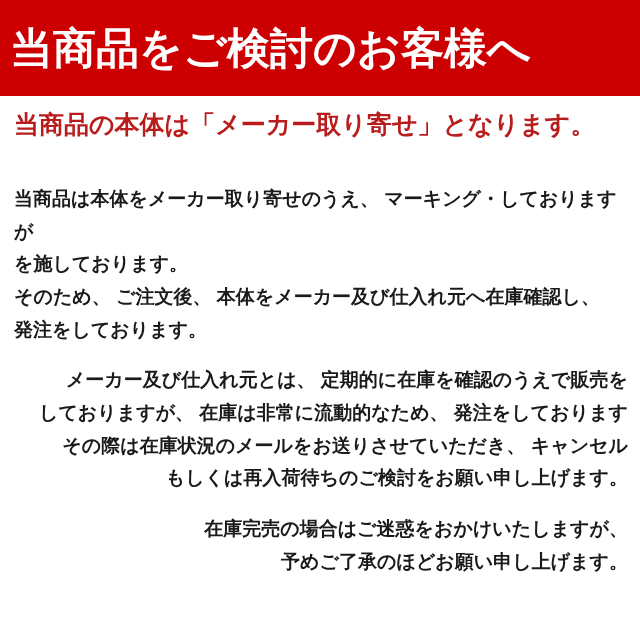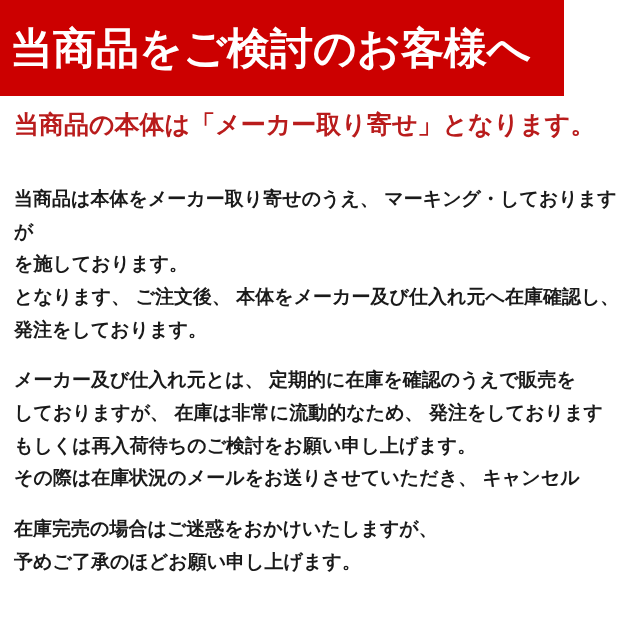--- a/index.html
+++ b/index.html
@@ -19,21 +19,21 @@
     height: 640px;
     box-sizing: border-box;
     background: #ffffff;
   }
 
   
   .banner {
     position: absolute;
     top: 0;
     left: 0;
-    width: 564px;
+    width: 640px;
     height: 96px;
     background: #cc0000;
     display: flex;
     align-items: center;
     justify-content: flex-start;
     box-sizing: border-box;
     padding-left: 10px;
   }
   .banner-text {
     color: #ffffff;
@@ -66,20 +66,21 @@
   }
   .para {
     color: #1a1a1a;
     font-size: 19px;
     line-height: 1.72;
     font-weight: bold;
     margin: 0 0 0 0;
   }
   .para.gap {
     margin-top: 18px;
+    text-align: right;
   }
   .para span.line {
     display: block;
   }
 </style>
 </head>
 <body>
 
 <div class="page">
 
@@ -87,29 +88,29 @@
     <div class="banner-text">当商品をご検討のお客様へ</div>
   </div>
 
   <div class="subhead">当商品の本体は「メーカー取り寄せ」となります。</div>
 
   <div class="body-wrap">
 
     <p class="para">
       <span class="line">当商品は本体をメーカー取り寄せのうえ、 マーキング・しておりますが</span>
       <span class="line">を施しております。</span>
-      <span class="line">となります、 ご注文後、 本体をメーカー及び仕入れ元へ在庫確認し、</span>
+      <span class="line">そのため、 ご注文後、 本体をメーカー及び仕入れ元へ在庫確認し、</span>
       <span class="line">発注をしております。</span>
     </p>
 
     <p class="para gap">
       <span class="line">メーカー及び仕入れ元とは、 定期的に在庫を確認のうえで販売を</span>
       <span class="line">しておりますが、 在庫は非常に流動的なため、 発注をしております</span>
+      <span class="line">その際は在庫状況のメールをお送りさせていただき、 キャンセル</span>
       <span class="line">もしくは再入荷待ちのご検討をお願い申し上げます。</span>
-      <span class="line">その際は在庫状況のメールをお送りさせていただき、 キャンセル</span>
     </p>
 
     <p class="para gap">
       <span class="line"> 在庫完売の場合はご迷惑をおかけいたしますが、</span>
       <span class="line">予めご了承のほどお願い申し上げます。</span>
     </p>
 
   </div>
 </div>
 

